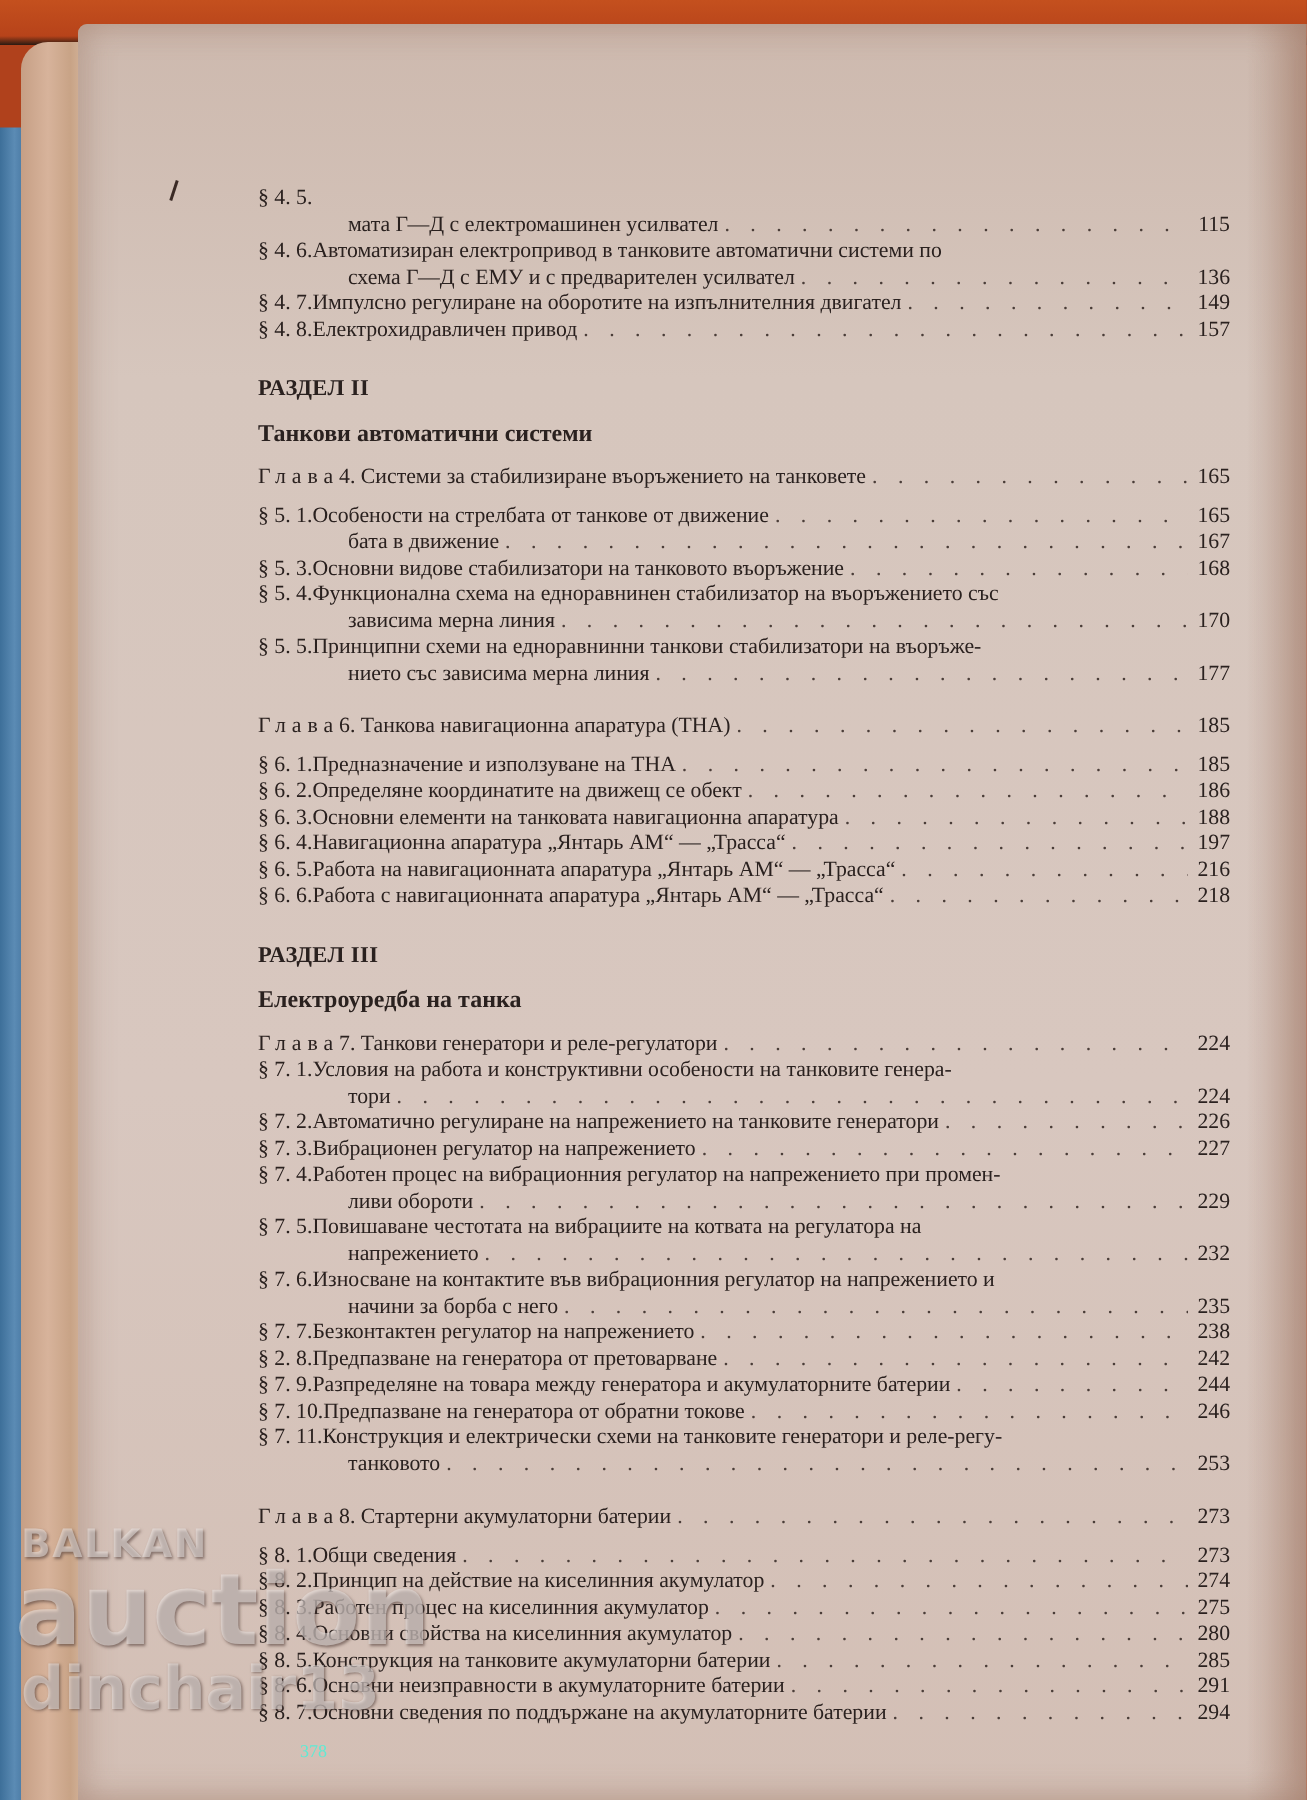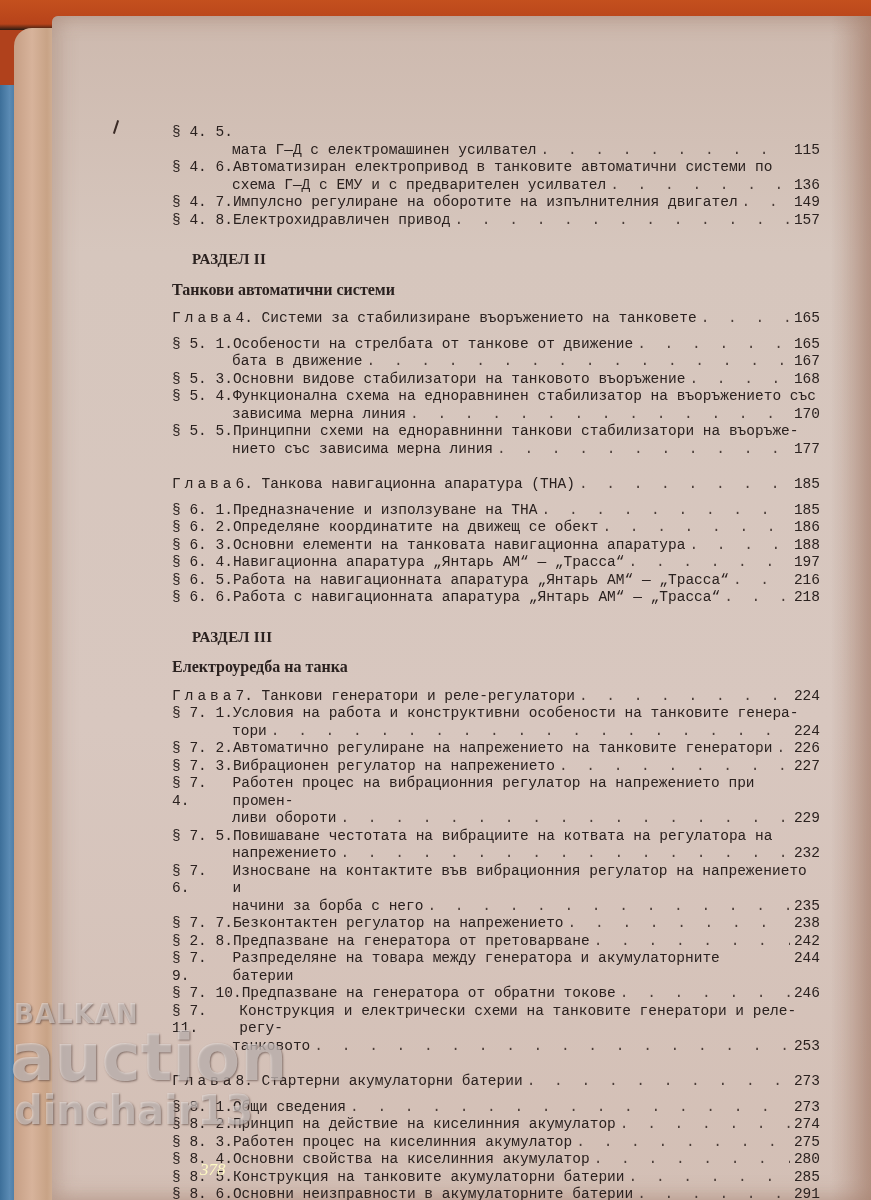--- a/index.html
+++ b/index.html
@@ -39,35 +39,35 @@
       position: absolute; left: 172px; top: 124px; width: 648px;
       color: #2a211f; font-size: 14.5px; line-height: 17.5px;
     }
     .row { position: relative; display: flex; align-items: flex-end; }
     .leader {
       flex: 1; overflow: hidden; white-space: nowrap; margin: 0 4px;
       letter-spacing: 5px; color: #4a3d38;
     }
     .page-no { flex: none; min-width: 24px; text-align: right; }
     .entry { margin: 0; }
-    .entry .line1 { display: flex; font-family: Liberation Mono, monospace; }
-    .entry .line2 { display: flex; padding-left: 60px; font-family: Liberation Mono, monospace; }
-    .section-label { font-weight: bold; font-size: 15px; letter-spacing: 0.3px; margin-left: 20px; }
+    .entry .line1 { display: flex; }
+    .entry .line2 { display: flex; padding-left: 60px; }
+    .section-label { font-weight: bold; font-size: 15px; letter-spacing: 0.3px; }
     .section-title { font-weight: bold; font-size: 16px; margin-top: 12px; }
     .chapter .num { letter-spacing: 4px; width: auto; margin-right: 0; }
     .page-number {
-      position: absolute; left: 200px; top: 1160px; font-size: 17px; color: #fef9c3; font-style: italic;
+      position: absolute; left: 200px; top: 1160px; font-size: 12px; color: #5eead4;
     }
     .watermark {
       position: absolute; left: 14px; top: 1000px; color: rgba(235,230,228,0.55);
       font-family: "DejaVu Sans", sans-serif; font-weight: bold;
       text-shadow: 1px 1px 2px rgba(80,60,55,0.6);
       pointer-events: none;
     }
-    .wm-1 { font-size: 26px; letter-spacing: 1px; line-height: 28px; }
+    .wm-1 { font-size: 26px; letter-spacing: 1px; line-height: 28px; margin-top: 16px; }
     .wm-2 { font-size: 66px; line-height: 60px; margin-left: -4px; }
     .wm-3 { font-size: 40px; line-height: 44px; }
   </style>
 </head>
 <body>
 
 <div class="backdrop-top"></div>
 <div class="blue-cover"></div>
 <div class="page-stack"></div>
 

